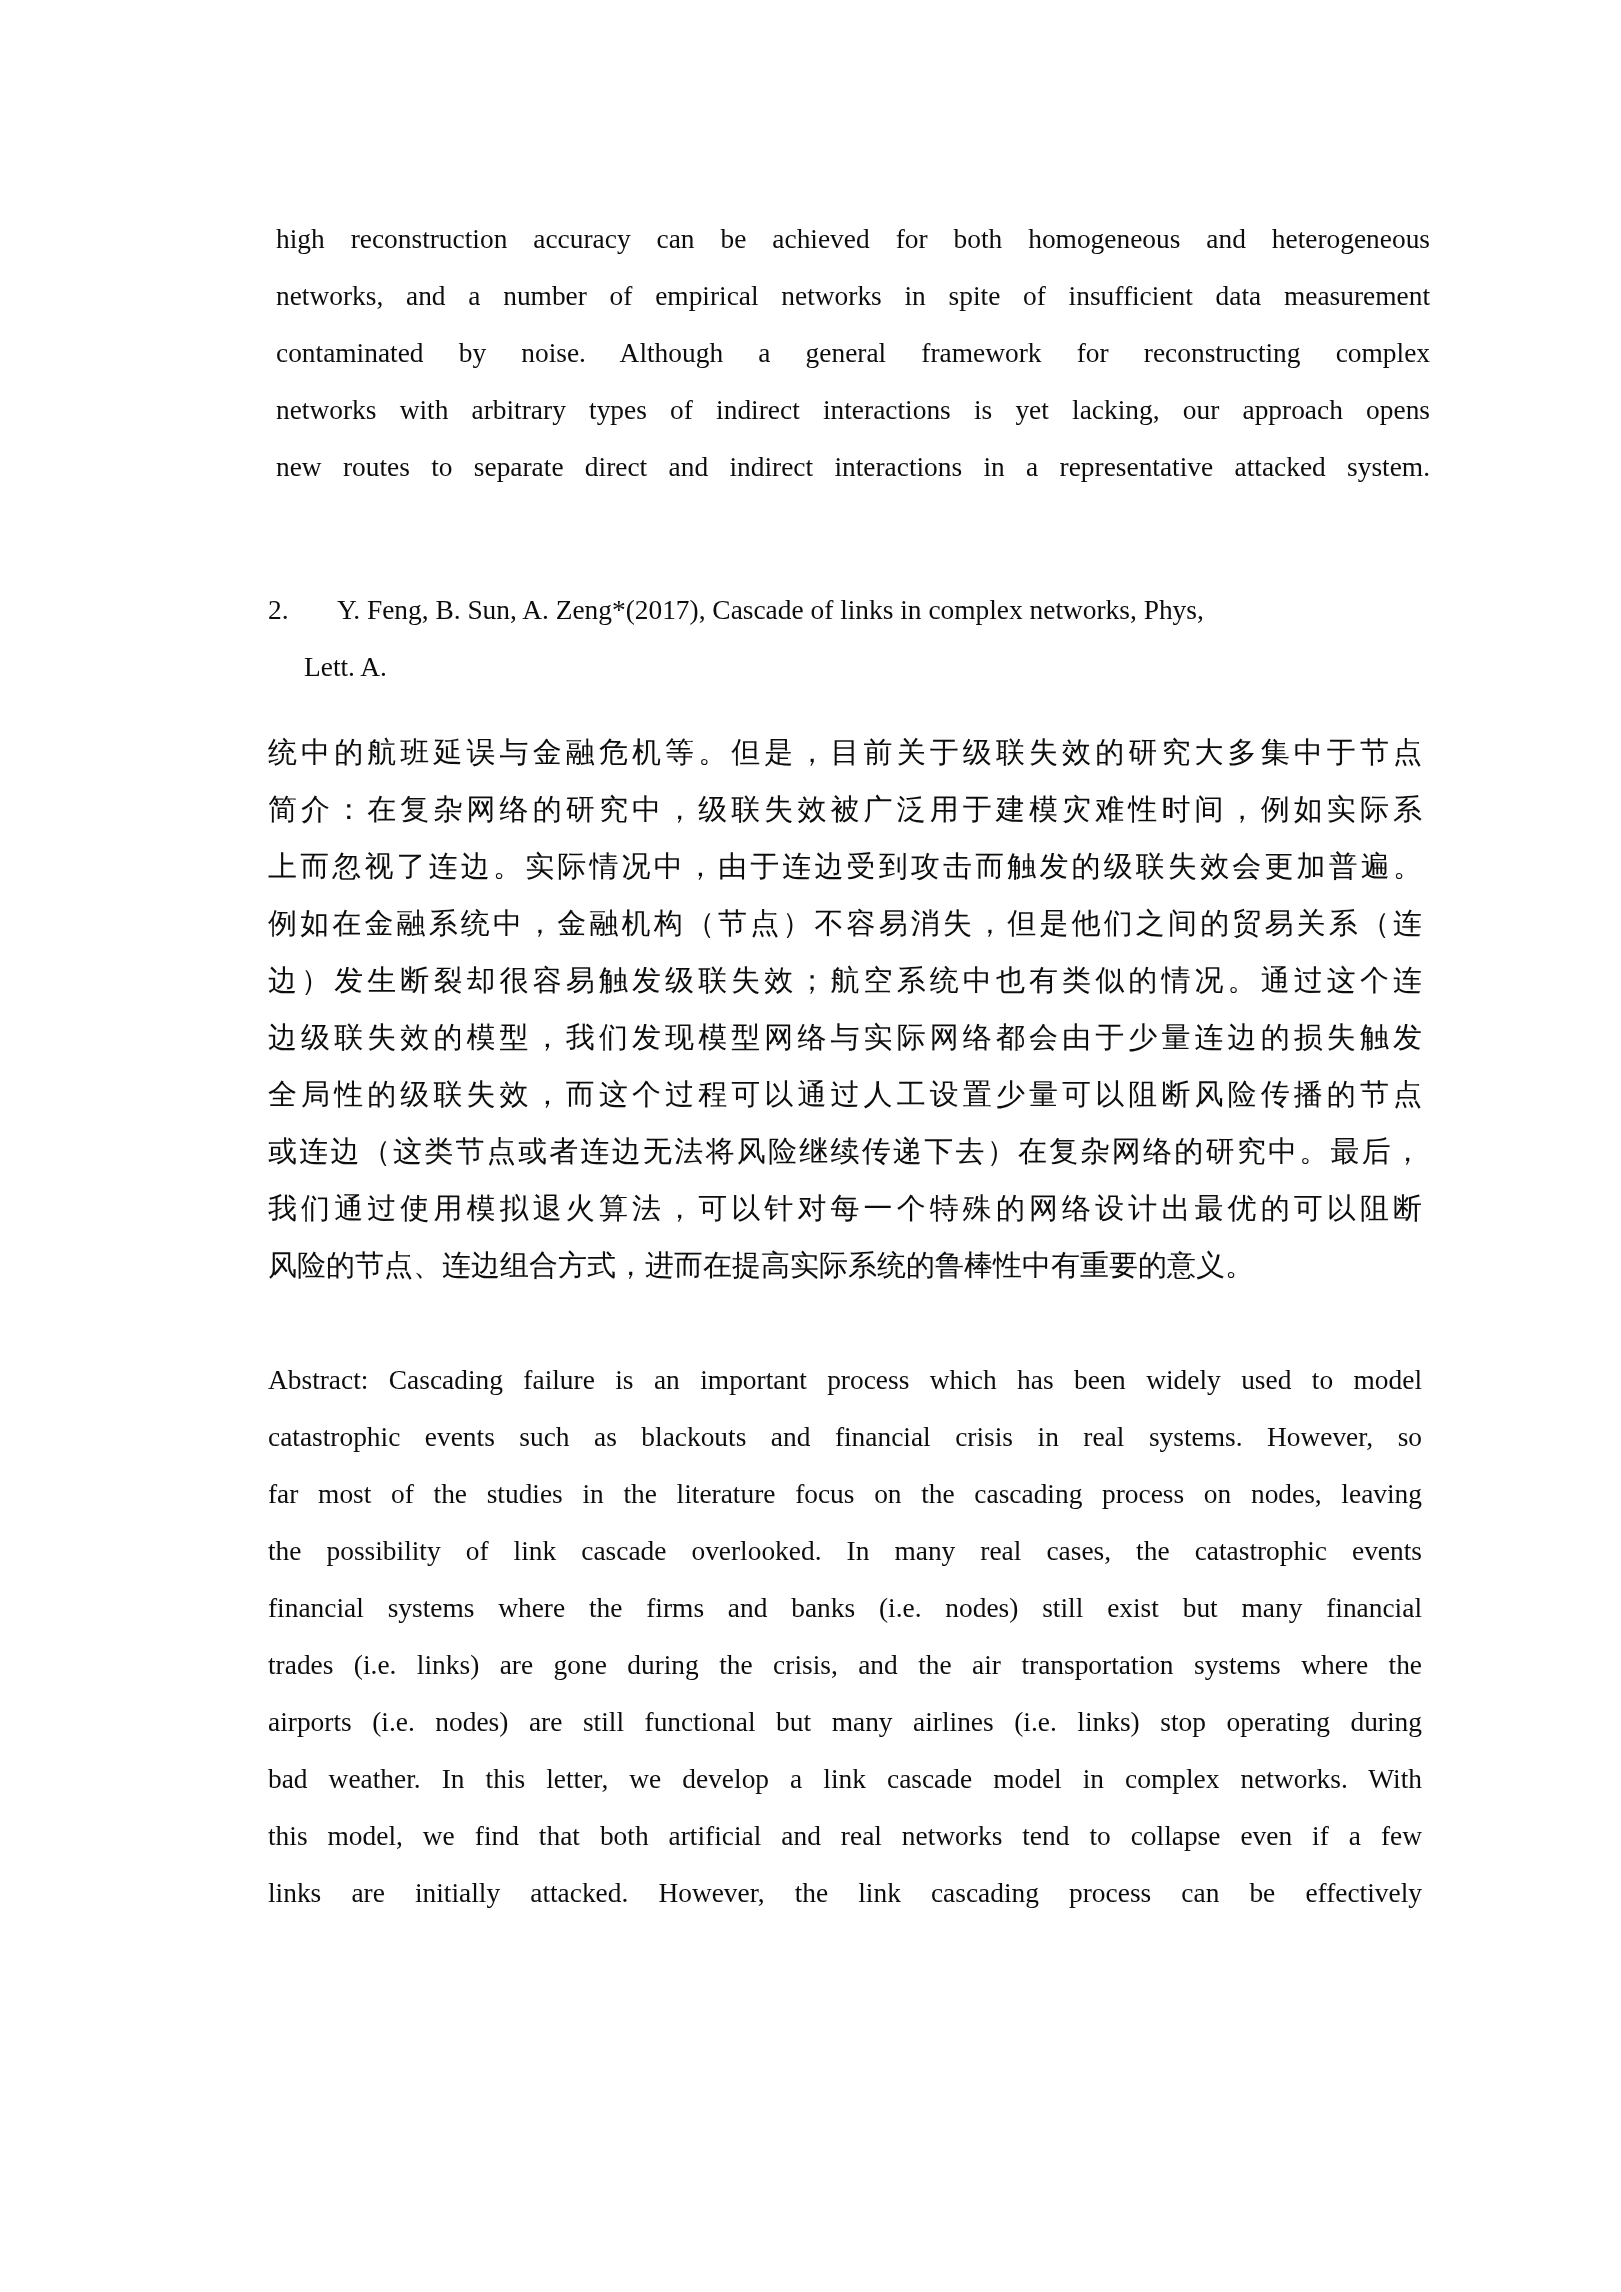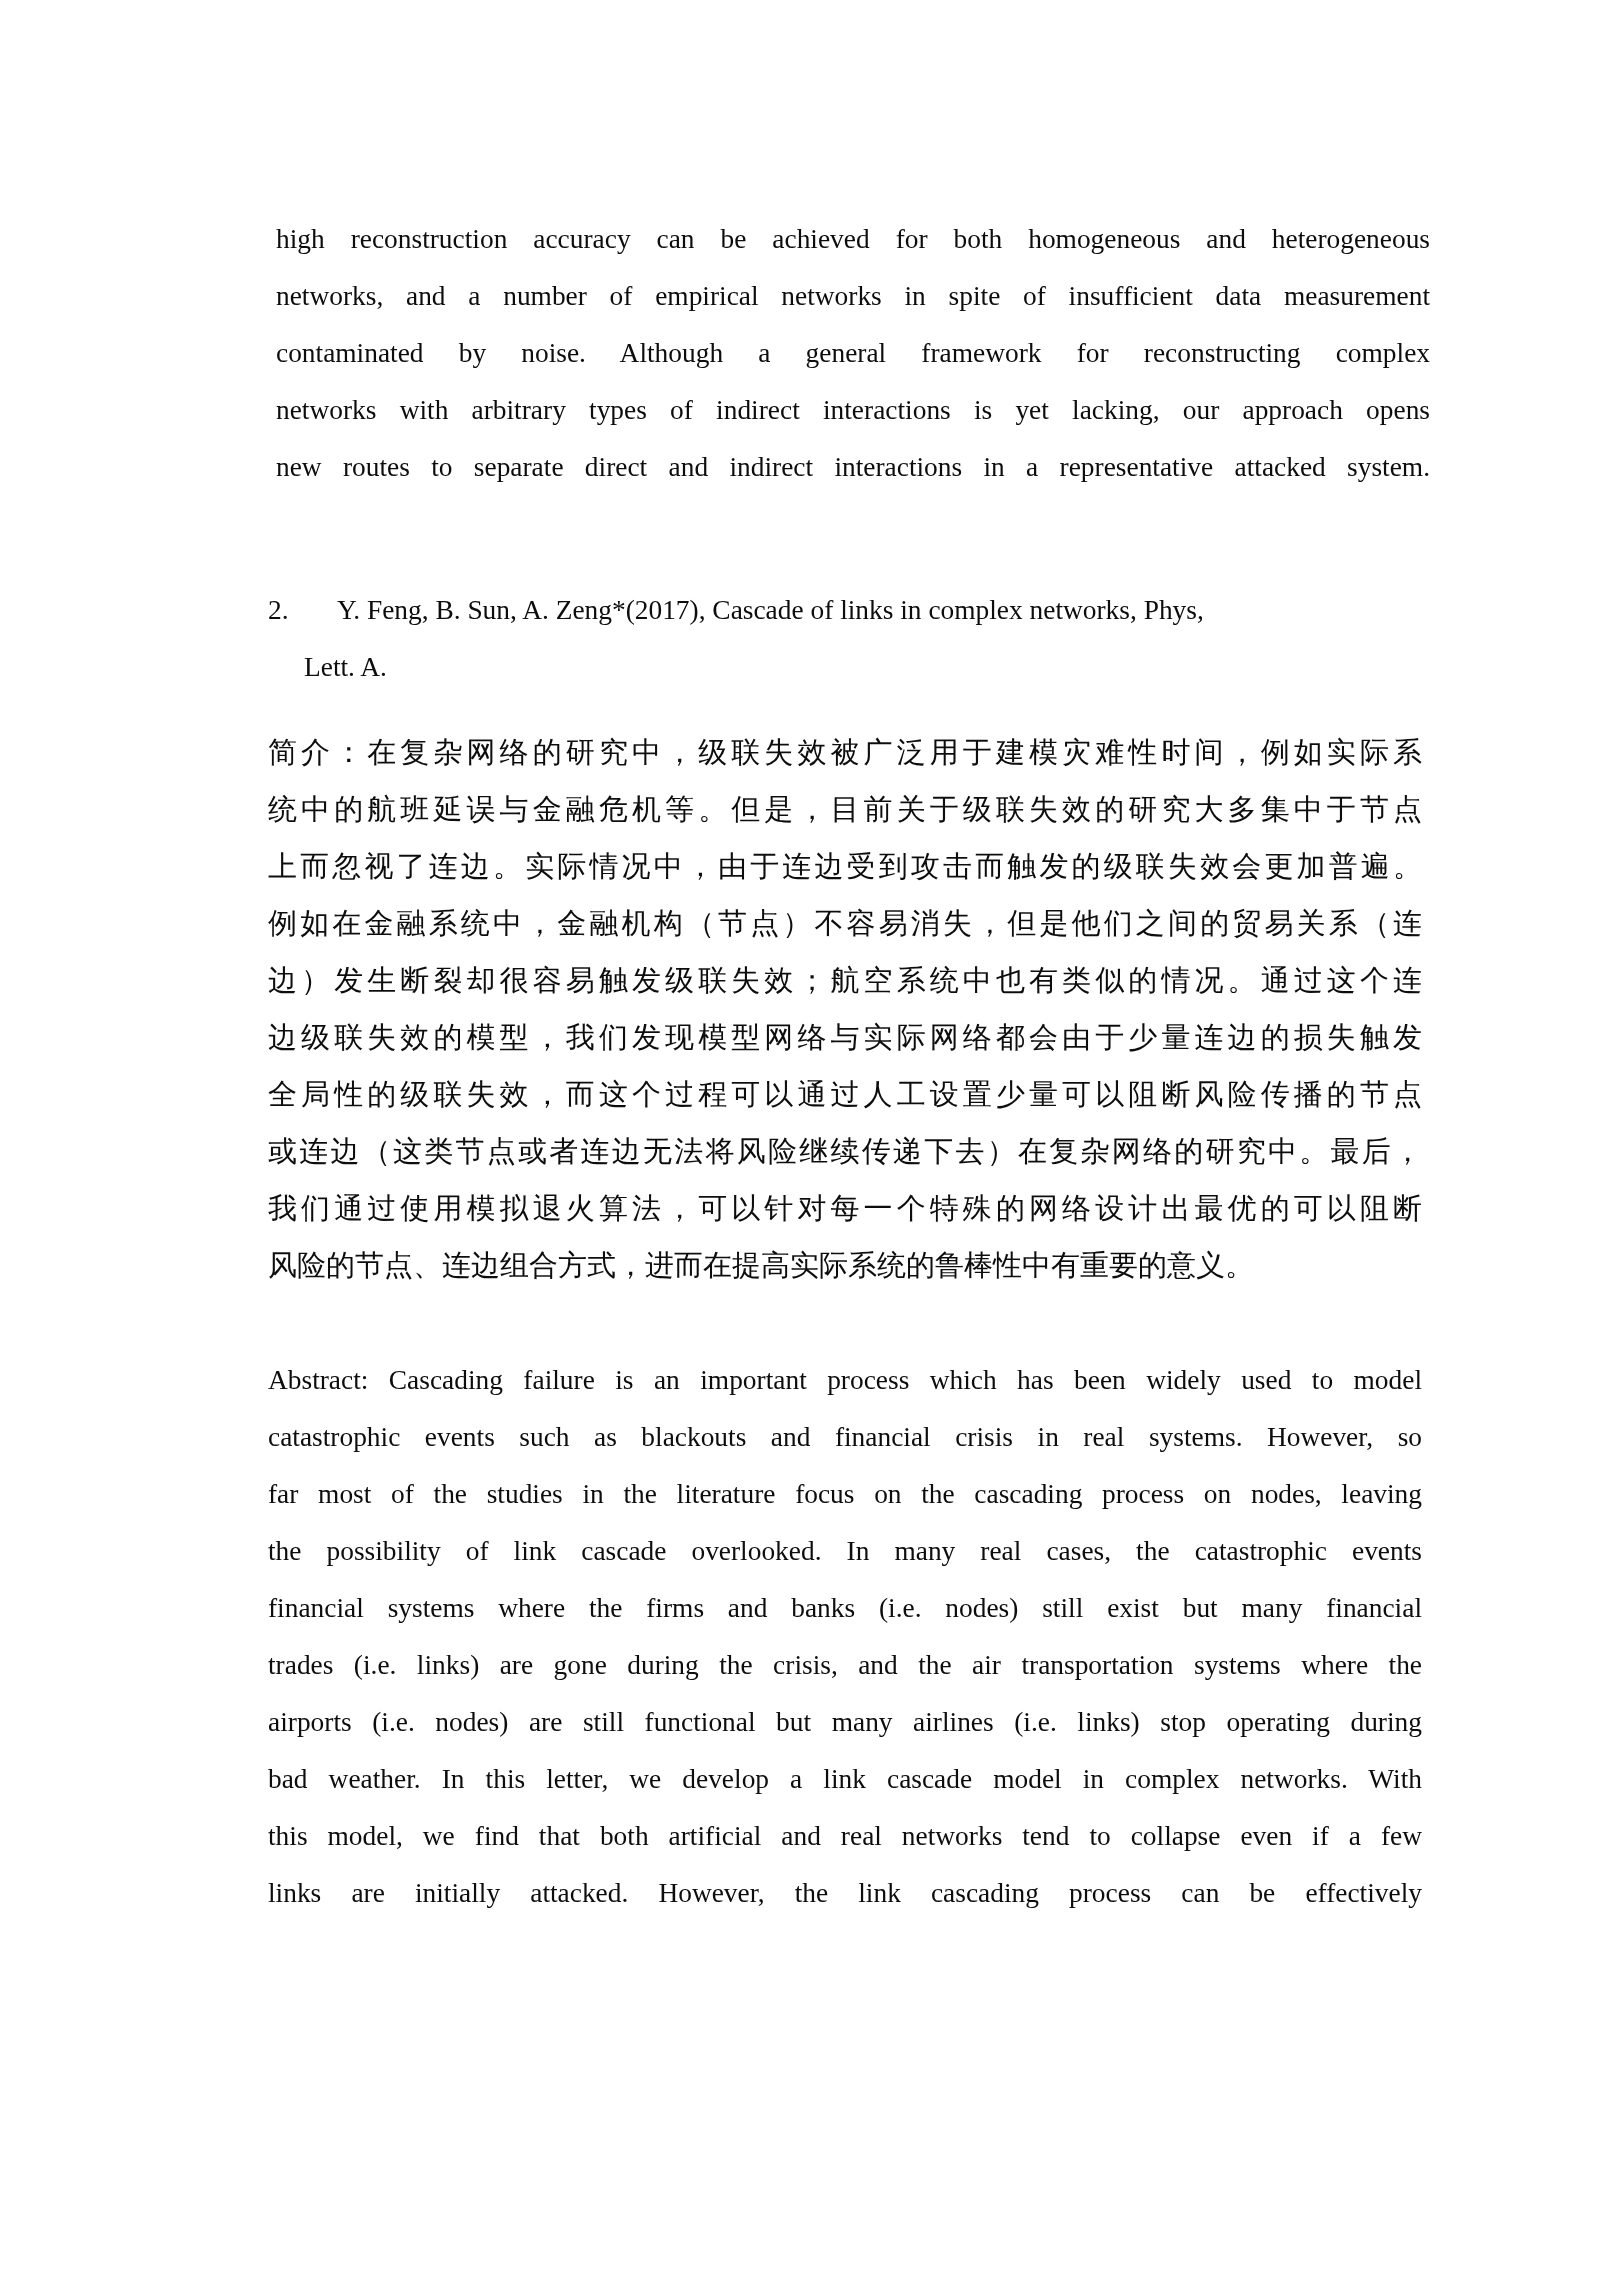--- a/index.html
+++ b/index.html
@@ -56,22 +56,22 @@
   </div>
 
   <div class="block en" style="top:582px;">
     <div class="pline">
       <span class="cite-number">2.</span><span>Y. Feng, B. Sun, A. Zeng*(2017), Cascade of links in complex networks, Phys,</span>
     </div>
     <div class="pline cite-cont">Lett. A.</div>
   </div>
 
   <div class="block cn" style="top:724px;">
+    <div class="jline">统中的航班延误与金融危机等。但是，目前关于级联失效的研究大多集中于节点</div>
     <div class="jline">简介：在复杂网络的研究中，级联失效被广泛用于建模灾难性时间，例如实际系</div>
-    <div class="jline">统中的航班延误与金融危机等。但是，目前关于级联失效的研究大多集中于节点</div>
     <div class="jline">上而忽视了连边。实际情况中，由于连边受到攻击而触发的级联失效会更加普遍。</div>
     <div class="jline">例如在金融系统中，金融机构（节点）不容易消失，但是他们之间的贸易关系（连</div>
     <div class="jline">边）发生断裂却很容易触发级联失效；航空系统中也有类似的情况。通过这个连</div>
     <div class="jline">边级联失效的模型，我们发现模型网络与实际网络都会由于少量连边的损失触发</div>
     <div class="jline">全局性的级联失效，而这个过程可以通过人工设置少量可以阻断风险传播的节点</div>
     <div class="jline">或连边（这类节点或者连边无法将风险继续传递下去）在复杂网络的研究中。最后，</div>
     <div class="jline">我们通过使用模拟退火算法，可以针对每一个特殊的网络设计出最优的可以阻断</div>
     <div class="pline">风险的节点、连边组合方式，进而在提高实际系统的鲁棒性中有重要的意义。</div>
   </div>
 

